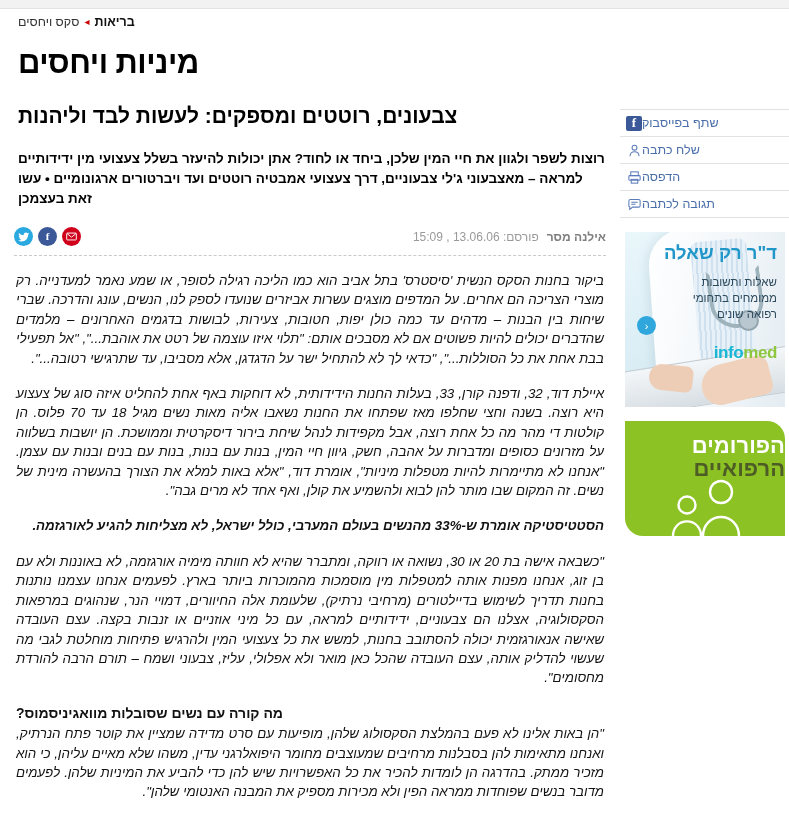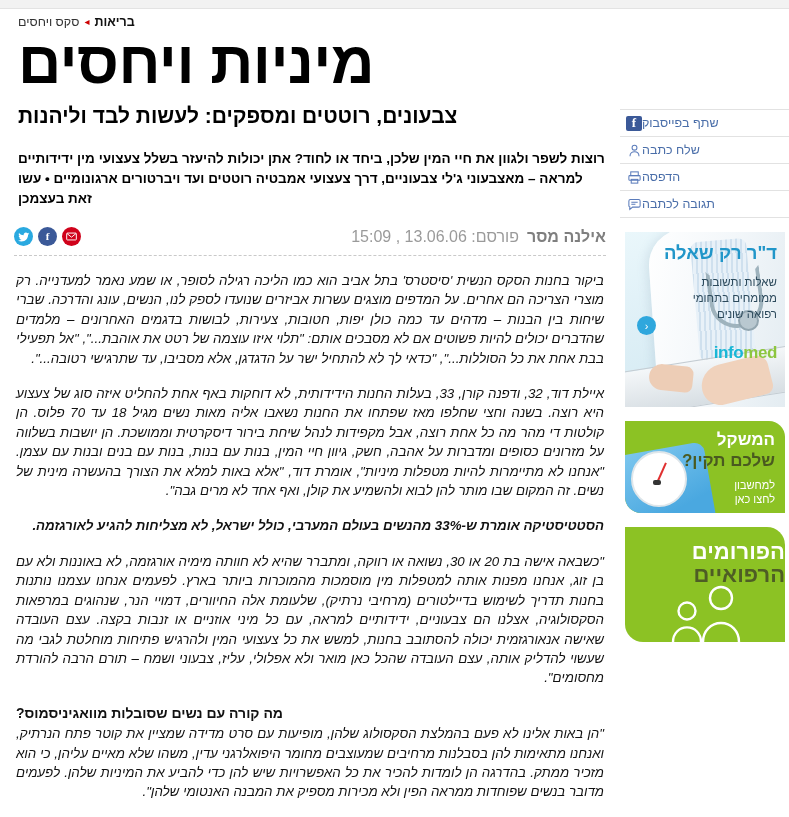--- a/index.html
+++ b/index.html
@@ -53,21 +53,21 @@
     color: #333;
   }
 
   
   .masthead {
     text-align: left;
     padding: 6px 18px 0 18px;
   }
   .masthead h1 {
     margin: 0;
-    font-size: 60px;
+    font-size: 31px;
     line-height: 56px;
     font-weight: bold;
     color: #000;
     letter-spacing: -0.5px;
   }
 
   
   .columns {
     display: flex;
     flex-direction: row;
@@ -136,21 +136,21 @@
     font-weight: bold;
     line-height: 1;
   }
   .sicon.tw { background: #2aa9e0; }
   .sicon.fb { background: #3b5998; font-family: "Liberation Serif", serif; }
   .sicon.ml { background: #d0021b; border-radius: 50%; }
   .sicon svg { display: block; }
 
   .byline-meta {
     direction: rtl;
-    font-size: 16px;
+    font-size: 12px;
     color: #8d8d8d;
     white-space: nowrap;
   }
   .byline-meta .author {
     font-weight: bold;
     color: #7f7f7f;
     margin-left: 8px;
   }
   .byline-meta .pub-label { color: #9a9a9a; }
   .byline-meta .pub-date { color: #9a9a9a; }
@@ -517,34 +517,20 @@
         <div class="stetho-head"></div>
         <div class="tablet"></div>
         <div class="hand"></div>
         <div class="hand2"></div>
         <div class="ad-head">ד"ר רק שאלה</div>
         <div class="ad-sub">שאלות ותשובות ממומחים בתחומי רפואה שונים</div>
         <div class="ad-arrow">‹</div>
         <div class="ad-logo"><span class="lg-a">info</span><span class="lg-b">med</span></div>
       </div>
 
-      <div class="ad-weight">
-        <div class="scale"></div>
-        <div class="dial"></div>
-        <div class="needle"></div>
-        <div class="hub"></div>
-        <div class="aw-title">
-          <span>המשקל</span><br>
-          <span class="dark">שלכם תקין?</span>
-        </div>
-        <div class="aw-sub">
-          <span>למחשבון</span><br>
-          <span>לחצו כאן</span>
-        </div>
-      </div>
 
       <div class="ad-forum">
         <div class="af-title">
           <span>הפורומים</span><br>
           <span class="dark">הרפואיים</span>
         </div>
         <svg class="people" width="110" height="58" viewBox="0 0 110 58">
           <g fill="none" stroke="#ffffff" stroke-width="2.4">
             <circle cx="70" cy="14" r="11"></circle>
             <path d="M52 58c0-11 8-19 18-19s18 8 18 19"></path>

